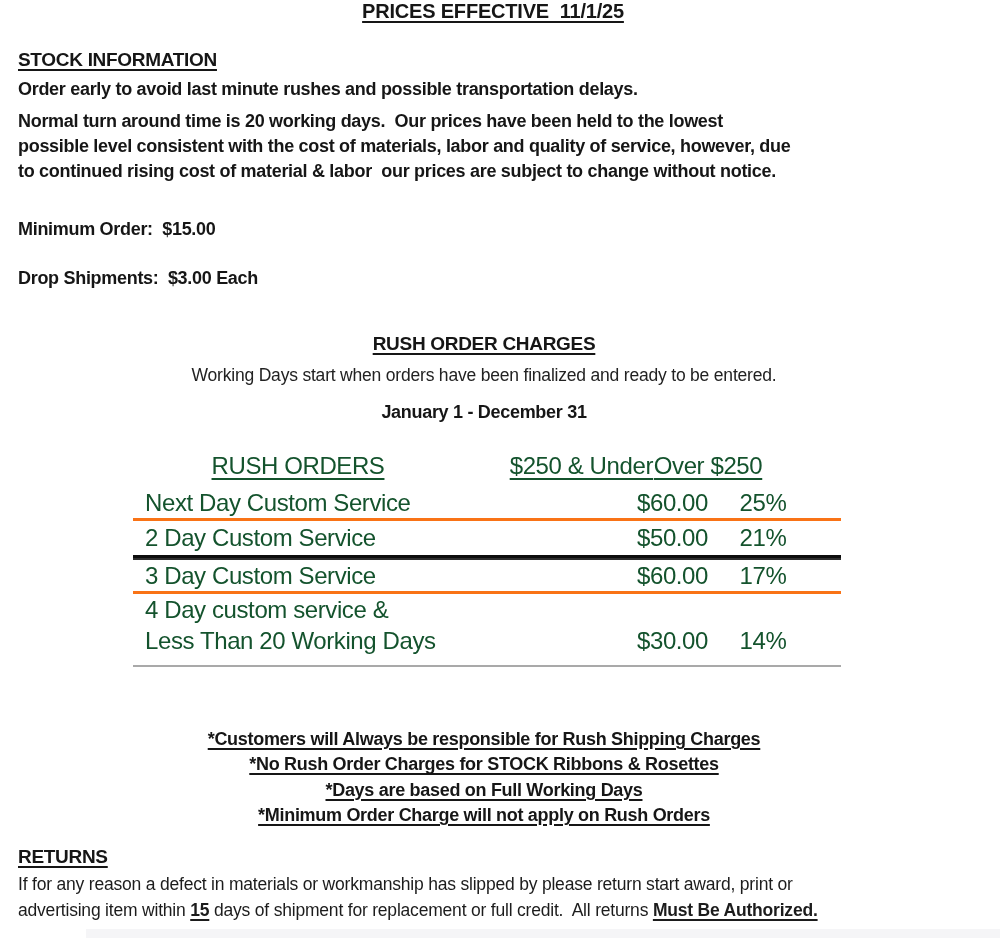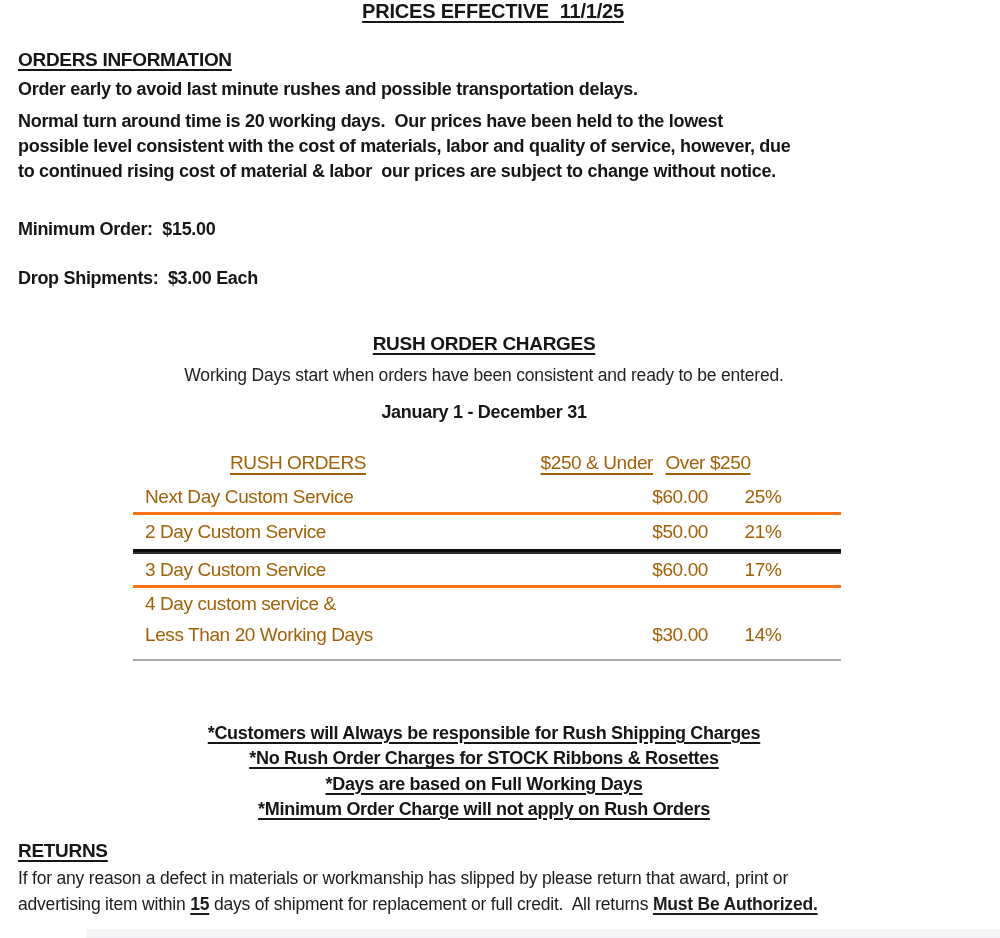--- a/index.html
+++ b/index.html
@@ -25,21 +25,21 @@
   .h1 { font-size: 19px; line-height: 21px; font-weight: bold; letter-spacing: -0.3px; }
 
   .body-bold { font-size: 18px; line-height: 25px; font-weight: bold; letter-spacing: -0.3px; }
 
   .center-col { width: 932px; }
   .centered { text-align: center; }
 
   .subtitle { font-size: 17.5px; line-height: 19px; font-weight: 400; letter-spacing: -0.2px; color: #222; }
 
   
-  .rush-table { width: 708px; margin-left: 115px; font-size: 19px; letter-spacing: -0.4px; color: #a16207; }
+  .rush-table { width: 708px; margin-left: 115px; font-size: 24px; letter-spacing: -0.4px; color: #14532d; }
   .rt-head { display: flex; align-items: flex-end; padding-bottom: 7px; }
   .rt-row  { display: flex; align-items: center; height: 34px; }
   .rt-c1 { width: 385px; padding-left: 12px; text-align: left; }
   .rt-c2 { width: 190px; text-align: right; }
   .rt-c3 { width: 110px; text-align: center; }
   .rt-head .rt-c1 { padding-left: 0; text-align: center; width: 330px; }
   .rt-head .hdr { text-decoration: underline; text-decoration-thickness: 2px; text-underline-offset: 4px; }
   .sep-thick { border-bottom: 3px solid #f97316; }
   .sep-double { height: 3px; border-top: 3px solid #0d0d0d; border-bottom: 2px solid #2e2e2e; }
   .rt-row4 { display: flex; align-items: flex-end; padding-bottom: 9px; border-bottom: 2px solid #a9a9a9; }
@@ -81,37 +81,37 @@
   .mt-ret   { margin-top: 17px; }
   .mt-rpar  { margin-top: 4px; }
 </style>
 </head>
 <body>
 
 <div class="page">
 
   <div class="doc-title"><span>PRICES EFFECTIVE  11/1/25</span></div>
 
-  <div class="h1 u mt-oi">ORDERS INFORMATION</div>
+  <div class="h1 u mt-oi">STOCK INFORMATION</div>
 
   <div class="body-bold mt-intro">Order early to avoid last minute rushes and possible transportation delays.</div>
 
   <div class="body-bold pre mt-par">Normal turn around time is 20 working days.  Our prices have been held to the lowest
 possible level consistent with the cost of materials, labor and quality of service, however, due
 to continued rising cost of material &amp; labor  our prices are subject to change without notice.</div>
 
   <div class="body-bold mt-mo" style="white-space: pre;">Minimum Order:  $15.00</div>
 
   <div class="body-bold mt-ds" style="white-space: pre;">Drop Shipments:  $3.00 Each</div>
 
   <div class="center-col">
 
     <div class="h1 centered mt-roc"><span class="u">RUSH ORDER CHARGES</span></div>
 
-    <div class="subtitle centered mt-sub">Working Days start when orders have been consistent and ready to be entered.</div>
+    <div class="subtitle centered mt-sub">Working Days start when orders have been finalized and ready to be entered.</div>
 
     <div class="body-bold centered mt-jan" style="line-height:20px;">January 1 - December 31</div>
 
     <div class="rush-table mt-tbl">
 
       <div class="rt-head">
         <div class="rt-c1"><span class="hdr">RUSH ORDERS</span></div>
         <div class="rt-c2"><span class="hdr">$250 &amp; Under</span></div>
         <div class="rt-c3"><span class="hdr">Over $250</span></div>
       </div>
@@ -150,18 +150,18 @@
       <div><span class="note-line">*Customers will Always be responsible for Rush Shipping Charges</span></div>
       <div><span class="note-line">*No Rush Order Charges for STOCK Ribbons &amp; Rosettes</span></div>
       <div><span class="note-line">*Days are based on Full Working Days</span></div>
       <div><span class="note-line">*Minimum Order Charge will not apply on Rush Orders</span></div>
     </div>
 
   </div>
 
   <div class="h1 u mt-ret">RETURNS</div>
 
-  <div class="returns-par mt-rpar"><span>If for any reason a defect in materials or workmanship has slipped by please return that award, print or
+  <div class="returns-par mt-rpar"><span>If for any reason a defect in materials or workmanship has slipped by please return start award, print or
 advertising item within </span><span class="hl">15</span><span> days of shipment for replacement or full credit.  All returns </span><span class="hl">Must Be Authorized.</span></div>
 
   <div class="bottom-strip"></div>
 
 </div>
 
 </body></html>

